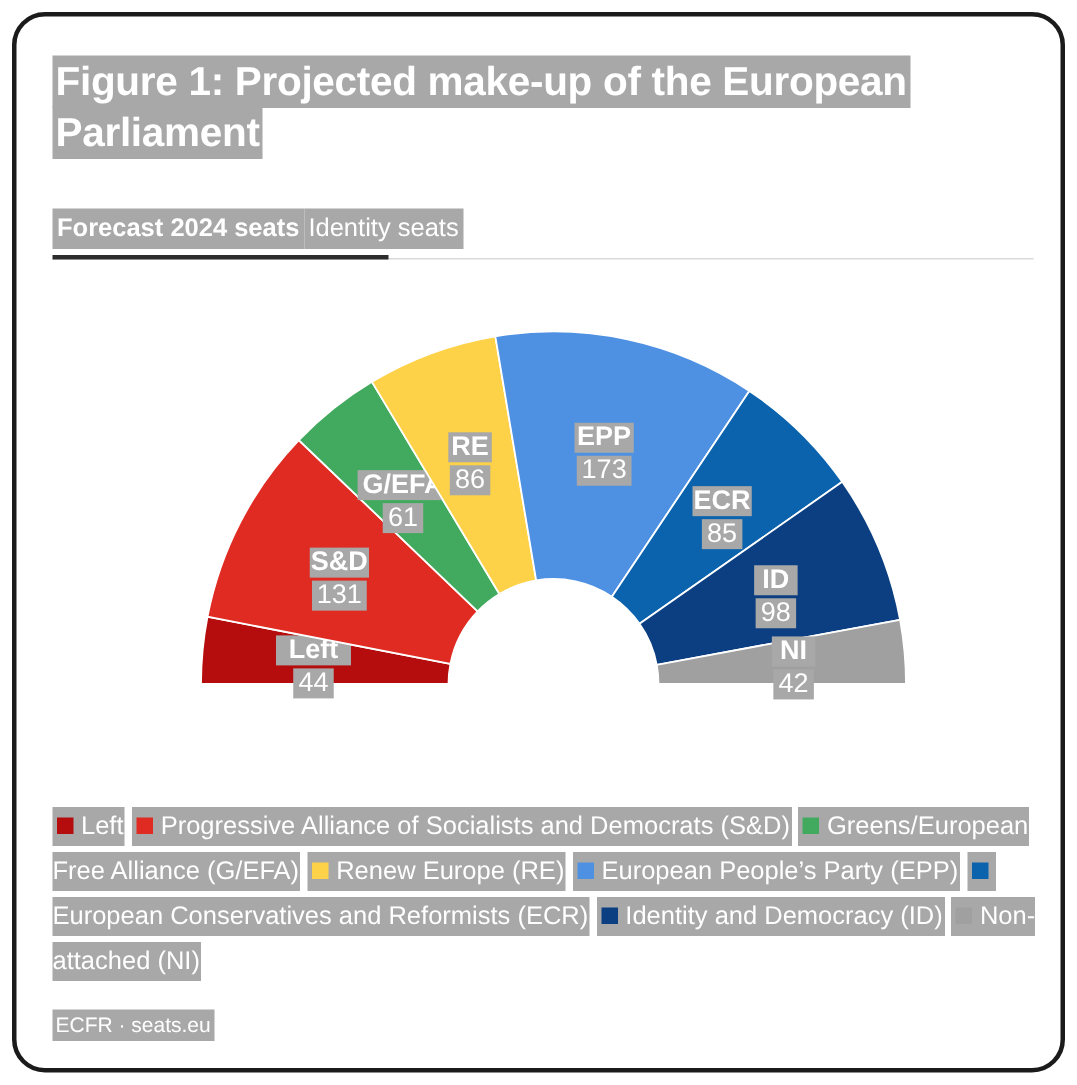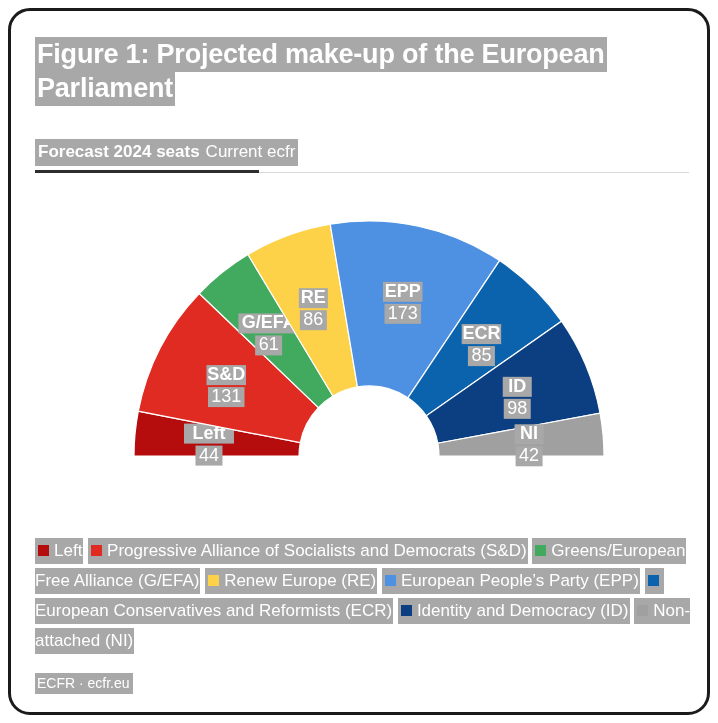--- a/index.html
+++ b/index.html
@@ -156,21 +156,21 @@
 </head>
 <body>
 
 <div class="card">
 
   <div class="title"><span class="hl">Figure 1: Projected make-up of the European Parliament</span></div>
 
   <div class="tabs">
     <div class="tab-row" id="tab-row">
         <div class="tab active">Forecast 2024 seats</div>
-        <div class="tab">Current ecfr</div>
+        <div class="tab">Identity seats</div>
       </div>
     <div class="tabs-rule"></div>
     <div class="tabs-rule-active"></div>
   </div>
 
   <div class="chart-wrap">
     <svg class="chart-svg" id="chart-svg" width="696" height="345" viewBox="0 0 696 345">
         <path d="M 123 275.00000000000006 A 235 235 0 0 1 127.31761188979897 230.159886086512 L 289.28609715866355 261.6433703236419 A 70 70 0 0 0 288 275 Z" fill="#b50d0d" stroke="#ffffff" stroke-width="1.2"></path>
         <g class="seg-label-group">
           <rect x="172.990061112476" y="242.59279528237397" width="50" height="20" fill="#a8a8a8"></rect>
@@ -227,15 +227,15 @@
           <rect x="504.5756421076269" y="265.29111479985806" width="27" height="20" fill="#a8a8a8"></rect>
           <text x="518.0756421076269" y="280.29111479985806" text-anchor="middle" class="seg-val">42</text>
         </g>
       </svg>
   </div>
 
   <div class="legend">
     <span class="legend-inner" id="legend-inner"><span class="lg-item"><span class="lg-sw" style="background: rgb(181, 13, 13);"></span><span>Left</span></span> <span class="lg-item"><span class="lg-sw" style="background: rgb(224, 43, 35);"></span><span>Progressive Alliance of Socialists and Democrats (S&amp;D)</span></span> <span class="lg-item"><span class="lg-sw" style="background: rgb(66, 170, 94);"></span><span>Greens/European Free Alliance (G/EFA)</span></span> <span class="lg-item"><span class="lg-sw" style="background: rgb(253, 210, 72);"></span><span>Renew Europe (RE)</span></span> <span class="lg-item"><span class="lg-sw" style="background: rgb(78, 144, 226);"></span><span>European People’s Party (EPP)</span></span> <span class="lg-item"><span class="lg-sw" style="background: rgb(11, 99, 174);"></span><span>European Conservatives and Reformists (ECR)</span></span> <span class="lg-item"><span class="lg-sw" style="background: rgb(11, 63, 130);"></span><span>Identity and Democracy (ID)</span></span> <span class="lg-item"><span class="lg-sw" style="background: rgb(160, 160, 160);"></span><span>Non-attached (NI)</span></span> </span>
   </div>
 
-  <div class="footer"><span class="hl">ECFR · ecfr.eu</span></div>
+  <div class="footer"><span class="hl">ECFR · seats.eu</span></div>
 
 </div>
 
 </body></html>

